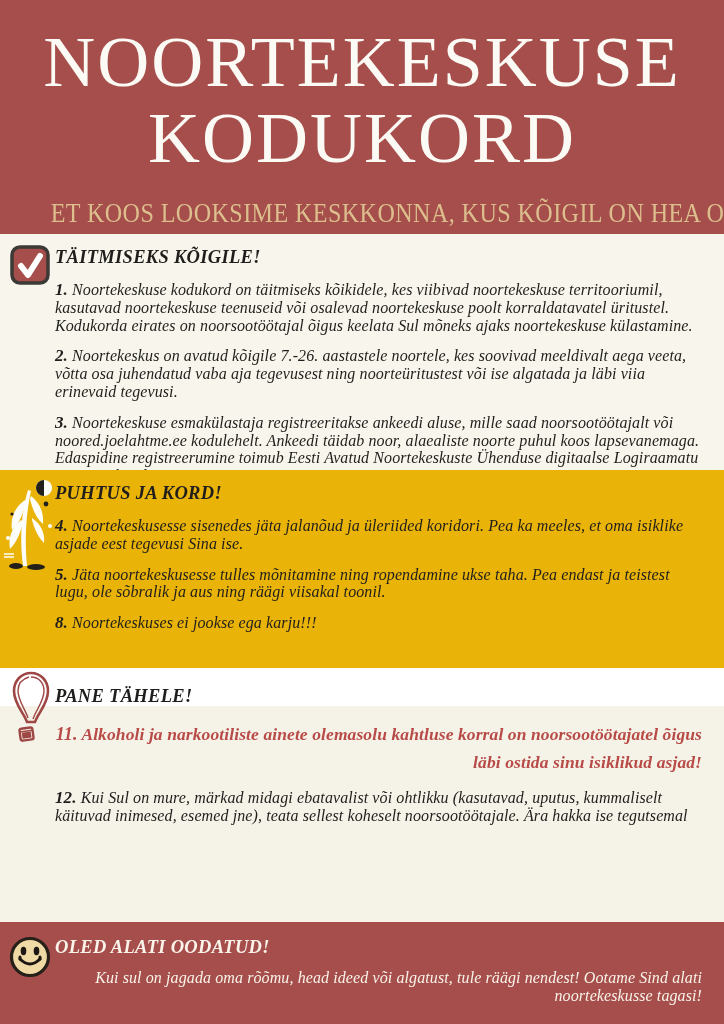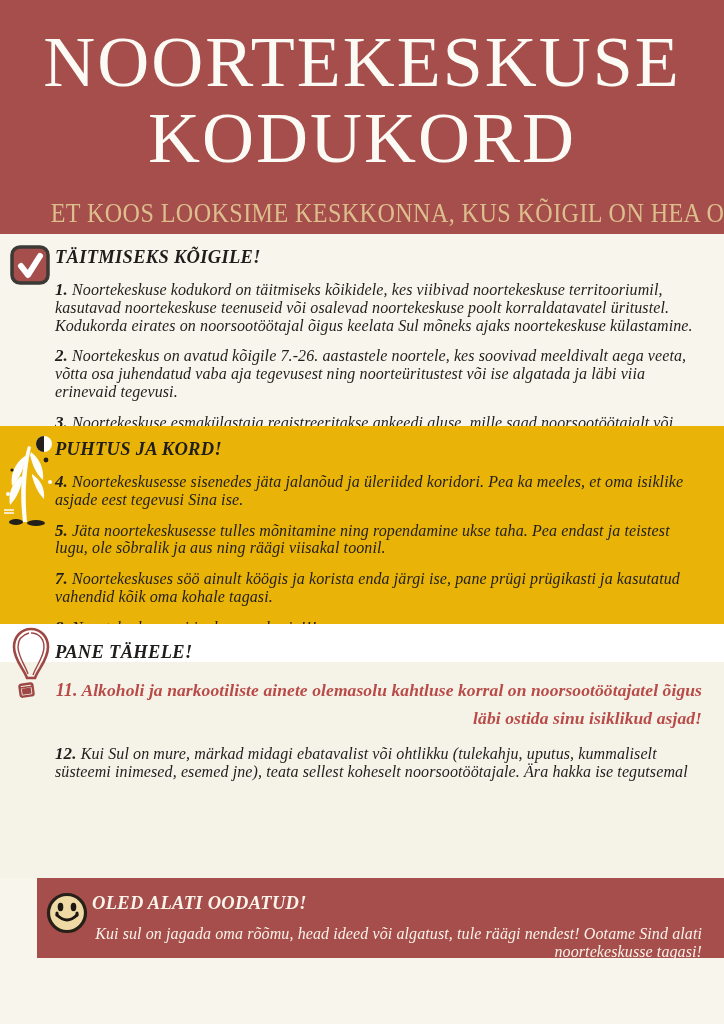--- a/index.html
+++ b/index.html
@@ -20,26 +20,26 @@
     letter-spacing:2px;font-weight:400;white-space:nowrap;
   }
   .subtitle{
     color:#DDBF8E;text-align:center;font-size:28px;line-height:30px;
     letter-spacing:.5px;white-space:nowrap;margin-top:22px;
     transform:scaleX(.86);transform-origin:50% 50%;
   }
 
   
   .section{position:relative;box-sizing:border-box;flex:none;overflow:hidden;}
-  .s1{background:#F8F6EC;height:192px;padding:12px 22px 8px 55px;}
+  .s1{background:#F8F6EC;height:236px;padding:12px 22px 8px 55px;}
   .s2{background:#eab308;height:198px;padding:12px 22px 0 55px;}
   .s3{background:linear-gradient(to bottom,#FFFFFF 0,#FFFFFF 38px,#F5F2E8 38px,#F5F2E8 100%);
       height:254px;padding:17px 22px 0 55px;}
-  .footer{background:#A54E4B;height:80px;box-sizing:border-box;
-      padding:14px 22px 0 55px;position:relative;flex:none;overflow:hidden;margin-left:37px;}
+  .footer{background:#A54E4B;height:102px;box-sizing:border-box;
+      padding:14px 22px 0 55px;position:relative;flex:none;overflow:hidden;}
 
   h2{
     margin:0 0 13px 0;font-size:18.5px;line-height:22px;
     font-style:italic;font-weight:700;color:#1F1E1C;letter-spacing:.3px;
   }
   .footer h2{color:#F9F3EA;margin-bottom:11px;}
 
   p.item{
     margin:0 0 13px 0;font-size:16px;line-height:17.8px;
     font-style:italic;color:#1F1E1C;letter-spacing:.1px;
@@ -101,40 +101,39 @@
           <ellipse cx="34" cy="91" rx="9" ry="3"></ellipse>
         </g>
         <g stroke="#FDFDF9" stroke-width="1.4">
           <path d="M2 78 h10 M2 81 h10"></path>
         </g>
       </svg>
     </span>
     <h2>PUHTUS JA KORD!</h2>
     <p class="item"><b>4.</b> <span>Noortekeskusesse sisenedes jäta jalanõud ja üleriided koridori. Pea ka meeles, et oma isiklike asjade eest tegevusi Sina ise.</span></p>
     <p class="item"><b>5.</b> <span>Jäta noortekeskusesse tulles mõnitamine ning ropendamine ukse taha. Pea endast ja teistest lugu, ole sõbralik ja aus ning räägi viisakal toonil.</span></p>
-    <p class="item"><b>7.</b> <span>Noortekeskuses söö ainult köögis ja korista enda järgi ise, pane prügi prügikasti ja kasutatud vahendid kõik oma kohale tagasi.</span></p>
     <p class="item"><b>8.</b> <span>Noortekeskuses ei jookse ega karju!!!</span></p>
   </div>
 
   <div class="section s3">
     <span class="icon icon-exclaim">
       <svg width="42" height="72" viewBox="0 0 42 72">
         <path d="M21 2 C31 2 38 10 38 20 C38 33 28 42 25 51 L17 51 C14 42 4 33 4 20 C4 10 11 2 21 2 Z" fill="none" stroke="#9F4745" stroke-width="2.6" stroke-linejoin="round"></path>
         <path d="M21 6 C29 6 34 12 34 20 C34 30 26 39 23 48" fill="none" stroke="#9F4745" stroke-width="1.4"></path>
         <path d="M19 6 C12 8 8 13 8 20 C8 29 15 38 18 47" fill="none" stroke="#9F4745" stroke-width="1.4"></path>
         <g transform="rotate(-8 17 63)">
           <rect x="10" y="57" width="13" height="12" rx="2" fill="none" stroke="#9F4745" stroke-width="2.4"></rect>
           <path d="M10 60 l13 0" stroke="#9F4745" stroke-width="1.4"></path>
           <rect x="12" y="61" width="9" height="6" fill="#9F4745"></rect>
         </g>
       </svg>
     </span>
     <h2>PANE TÄHELE!</h2>
     <p class="item highlight"><b>11.</b> <span>Alkoholi ja narkootiliste ainete olemasolu kahtluse korral on noorsootöötajatel õigus läbi ostida sinu isiklikud asjad!</span></p>
-    <p class="item"><b>12.</b> <span>Kui Sul on mure, märkad midagi ebatavalist või ohtlikku (tulekahju, uputus, kummaliselt süsteemi inimesed, esemed jne), teata sellest koheselt noorsootöötajale. Ära hakka ise tegutsemal</span></p>
+    <p class="item"><b>12.</b> <span>Kui Sul on mure, märkad midagi ebatavalist või ohtlikku (kasutavad, uputus, kummaliselt käituvad inimesed, esemed jne), teata sellest koheselt noorsootöötajale. Ära hakka ise tegutsemal</span></p>
   </div>
 
   <div class="footer">
     <span class="icon icon-smiley">
       <svg width="42" height="42" viewBox="0 0 42 42">
         <circle cx="21" cy="21" r="18.5" fill="#EFD9A5" stroke="#262019" stroke-width="3.2"></circle>
         <ellipse cx="14.5" cy="15" rx="2.8" ry="4.2" fill="#1C1712"></ellipse>
         <ellipse cx="27.5" cy="15" rx="2.8" ry="4.2" fill="#1C1712"></ellipse>
         <path d="M11 23 Q21 33 31 23" fill="none" stroke="#1C1712" stroke-width="3" stroke-linecap="round"></path>
         <path d="M11 23 l0 -2 M31 23 l0 -2" stroke="#1C1712" stroke-width="3" stroke-linecap="round"></path>

